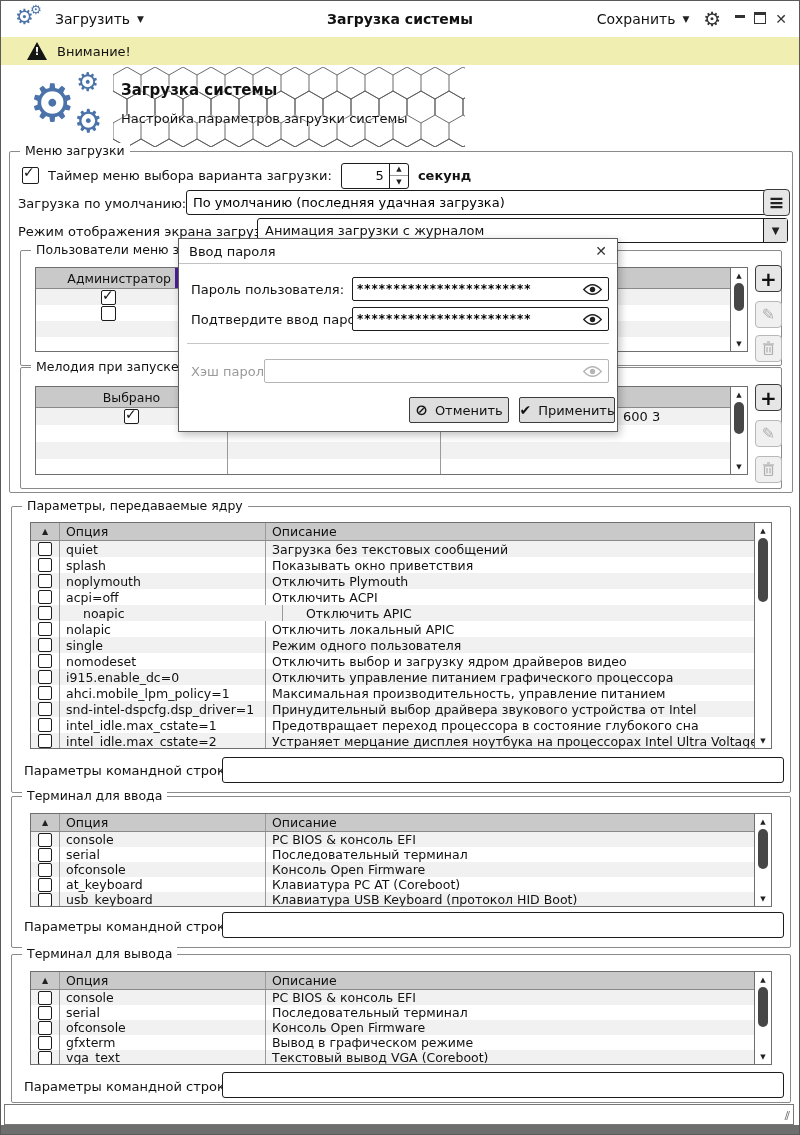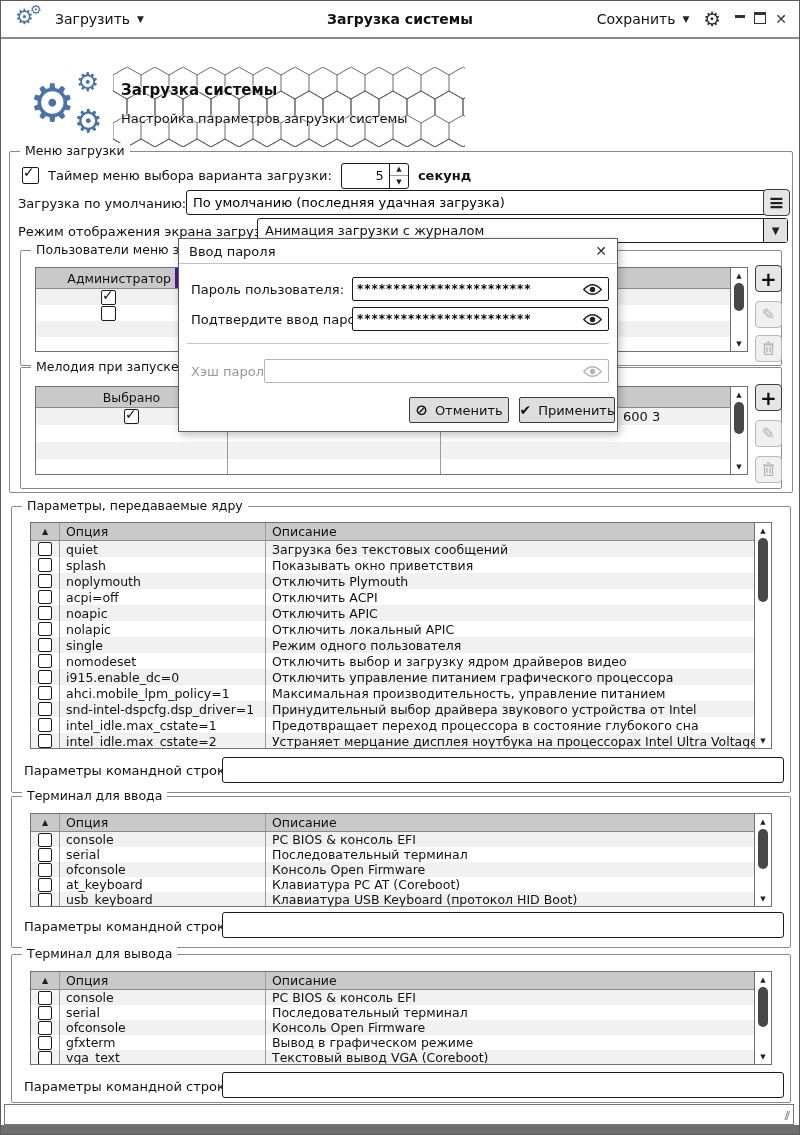--- a/index.html
+++ b/index.html
@@ -139,20 +139,24 @@
       </span>
       <span class="gear-ico">⚙</span>
       <span class="winctrl">
         <span class="wc-min"></span>
         <span class="wc-max"></span>
         <span class="wc-close">✕</span>
       </span>
     </div>
   </div>
 
+  <div class="warnbar">
+    <span class="tri"></span>
+    <span class="warntext">Внимание!</span>
+  </div>
 
   <div class="hero">
     <svg class="hexes" width="352" height="80">
       <defs>
         <pattern id="hx" width="28" height="48" patternUnits="userSpaceOnUse">
           <g fill="none" stroke="#3c3c3c" stroke-width="0.9" opacity="0.85">
             <polygon points="14,0 28,8 28,24 14,32 0,24 0,8"></polygon>
             <polygon points="28,24 42,32 42,48 28,56 14,48 14,32"></polygon>
             <polygon points="0,24 14,32 14,48 0,56 -14,48 -14,32"></polygon>
           </g>
@@ -372,21 +376,21 @@
           </div>
 
           <div class="trow" style="height:16px;">
             <span class="tc0">
               <span class="cb" style="width:12px;height:12px;"></span>
             </span>
             <span class="tc1">acpi=off</span>
             <span class="tc2">Отключить ACPI</span>
           </div>
 
-          <div class="trow" style="height:16px;">
+          <div class="trow" style="height:16px;gap:17px;">
             <span class="tc0">
               <span class="cb" style="width:12px;height:12px;"></span>
             </span>
             <span class="tc1">noapic</span>
             <span class="tc2">Отключить APIC</span>
           </div>
 
           <div class="trow" style="height:16px;">
             <span class="tc0">
               <span class="cb" style="width:12px;height:12px;"></span>

